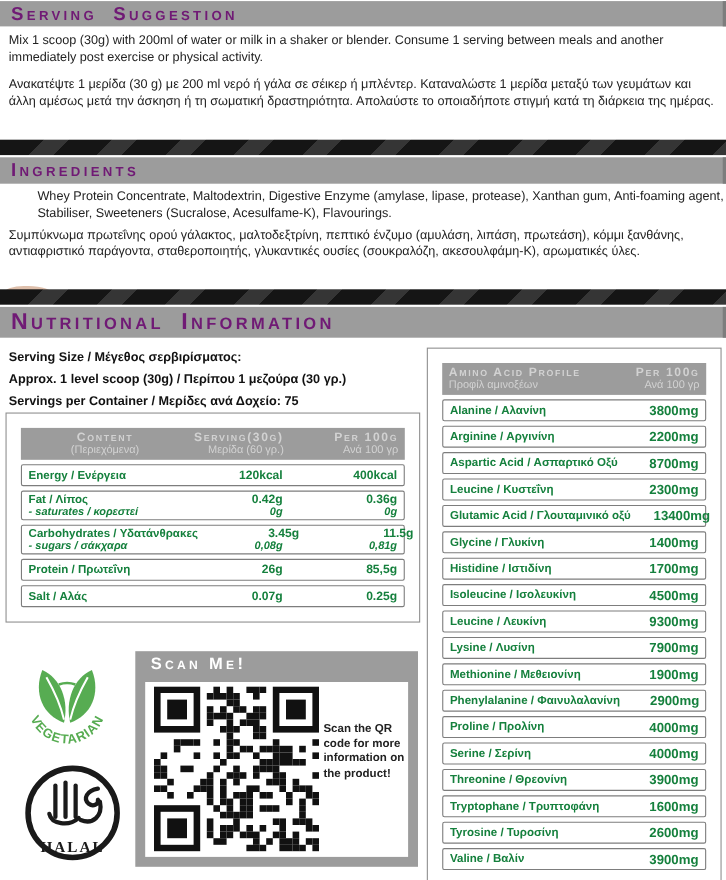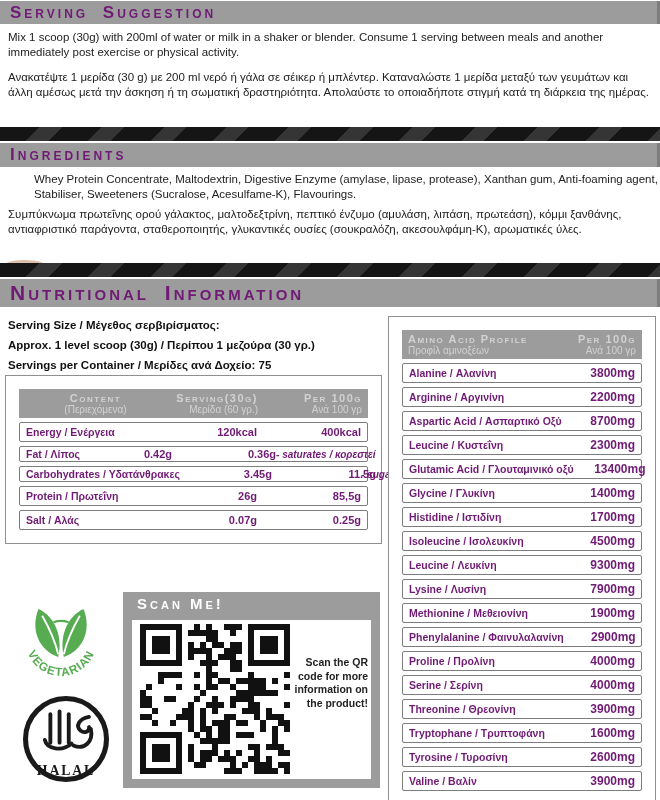--- a/index.html
+++ b/index.html
@@ -46,42 +46,42 @@
   .tbl-head .l1 { font-variant:small-caps; font-weight:bold; letter-spacing:1.5px; font-size:11px; display:block; }
   .tbl-head .l2 { font-size:10px; display:block; }
   .col-label { flex:1 1 auto; text-align:center; }
   .col-serv  { flex:0 0 92px;  text-align:right; }
   .col-p100  { flex:0 0 104px; text-align:right; }
   .acol-l { flex:1 1 auto; text-align:left; }
   .acol-r { flex:0 0 72px; text-align:right; }
   .trow {
     display:flex; align-items:center; margin-top:4px; background:#fff;
     border:1.5px solid #7d7d7d; border-radius:2px; padding:1px 6px;
-    box-sizing:border-box; font-weight:bold; color:#701a75;
+    box-sizing:border-box; font-weight:bold; color:#15803d;
   }
   .trow .main, .trow .sub { display:flex; width:100%; align-items:center; }
-  .trow.multi { flex-direction:row; align-items:stretch; }
+  .trow.multi { flex-direction:column; align-items:stretch; }
   .crow-label { flex:1 1 auto; font-size:10.5px; white-space:nowrap; }
   .crow-serv  { flex:0 0 92px;  text-align:right; font-size:11px; }
   .crow-p100  { flex:0 0 104px; text-align:right; font-size:11px; }
   .sub .crow-label, .sub .crow-serv, .sub .crow-p100 { font-style:italic; font-size:10px; }
   .crow-single { min-height:20px; }
   .arow { min-height:20px; }
   .aname { flex:1 1 auto; font-size:10.5px; white-space:nowrap; }
   .aval  { flex:0 0 72px; text-align:right; font-size:12px; }
   
   .badge { position:absolute; }
   #veg-badge   { left:14px; top:595px; width:94px; height:94px; }
   #halal-badge { left:20px; top:690px; width:92px; height:98px; }
   
   #scan-box { position:absolute; left:123px; top:592px; width:257px; height:196px;
     background:#9c9c9c; box-sizing:border-box; }
   #scan-title { position:absolute; left:14px; top:3px; color:#fff; font-weight:bold;
     font-variant:small-caps; letter-spacing:3px; font-size:15px; }
-  #scan-inner { position:absolute; left:9px; right:9px; top:28px; bottom:9px; background:#fff;text-align:right; }
+  #scan-inner { position:absolute; left:9px; right:9px; top:28px; bottom:9px; background:#fff; }
   #qr { position:absolute; left:8px; top:4px; }
   #scan-caption { position:absolute; right:3px; top:36px; width:74px;
     font-size:10.5px; font-weight:bold; line-height:1.3; color:#222; }
 </style>
 </head>
 <body>
 
 <div class="label">
 
   <div class="section-header" id="hdr1">Serving Suggestion</div>

